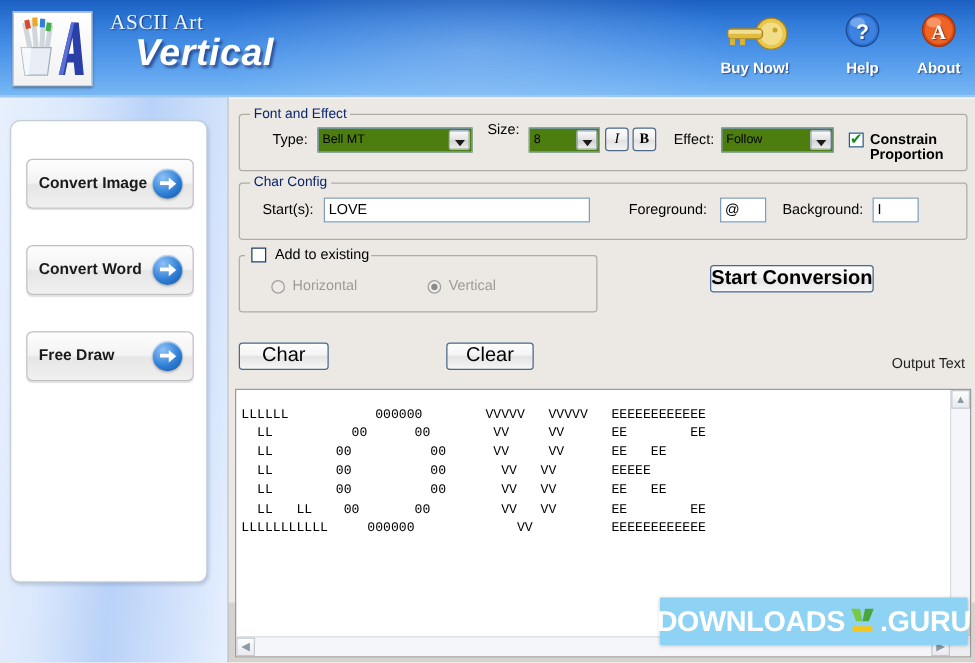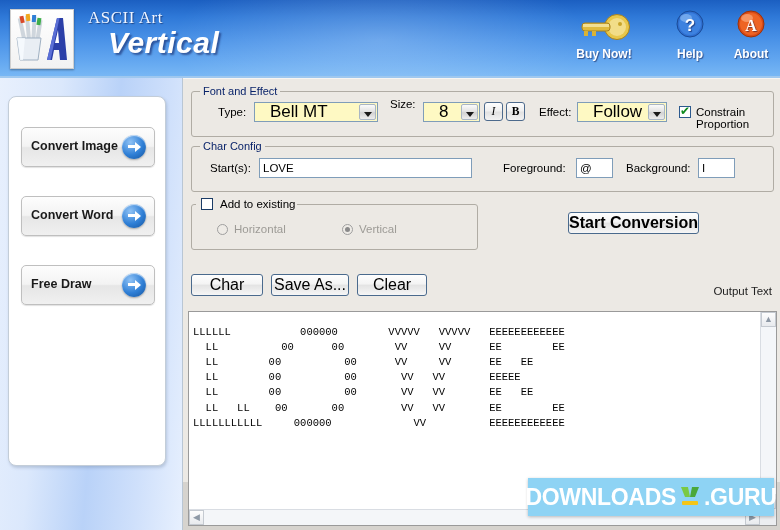--- a/index.html
+++ b/index.html
@@ -144,26 +144,26 @@
   .textbox {
     position: absolute; background: #ffffff;
     border: 1px solid #7f9db9;
     box-sizing: border-box;
     font-size: 11.5px; color: #000;
     font-family: "Liberation Sans", sans-serif;
     line-height: 18px; padding-left: 3px;
     overflow: hidden; white-space: nowrap;
   }
   .combo {
-    position: absolute; background: #fef9c3;
+    position: absolute; background: #4d7c0f;
     border: 1px solid #7f9db9;
     box-sizing: border-box;
-    font-size: 17px; color: #000;
-    font-family: "Liberation Sans", sans-serif;
-    line-height: 18px; padding-left: 15px;
+    font-size: 10px; color: #000;
+    font-family: "Liberation Sans", sans-serif;
+    line-height: 18px; padding-left: 3px;
     overflow: hidden; white-space: nowrap;
   }
   .combo .arrowbox {
     position: absolute; right: 1px; top: 1px; bottom: 1px; width: 17px;
     background: linear-gradient(180deg,#fbfbfb,#e3e3e3 45%,#d2d2d2 55%,#ededed);
     border: 1px solid #a9b6c4; border-radius: 2px;
     box-sizing: border-box;
   }
   .combo .arrowbox:after {
     content:""; position:absolute; left:4px; top:7px;
@@ -407,21 +407,21 @@
       <div class="sqbtn" style="left:292px; top:10px; font-style:italic;">I</div>
       <div class="sqbtn" style="left:314px; top:10px; font-weight:bold;">B</div>
 
       <span class="fld-label" style="left:347px; top:14px;">Effect:</span>
       <div class="combo" style="left:385px; top:10px; width:90px; height:20px;">
         <span>Follow</span>
         <span class="arrowbox"></span>
       </div>
 
       <span class="chk-box checked" style="left:487px; top:14px;"></span>
-      <span class="fld-label" style="left:504px; top:14px;">Constrain Proportion</span>
+      <span class="fld-label" style="left:504px; top:14px;font-weight:bold;">Constrain Proportion</span>
     </div>
 
     <div class="groupbox" id="gb-char">
       <span class="gb-title">Char Config</span>
 
       <span class="fld-label" style="left:18px; top:15px;">Start(s):</span>
       <div class="textbox" style="left:67px; top:11px; width:213px; height:20px;">
         <span>LOVE</span>
       </div>
 
@@ -444,21 +444,20 @@
       <span class="radio" style="left:25px; top:19px;"></span>
       <span class="fld-label disabled-text" style="left:42px; top:18px;">Horizontal</span>
 
       <span class="radio on" style="left:150px; top:19px;"></span>
       <span class="fld-label disabled-text" style="left:167px; top:18px;">Vertical</span>
     </div>
 
     <div class="pbtn" id="btn-start">Start Conversion</div>
 
     <div class="pbtn" id="btn-copy">Char</div>
-    <div class="pbtn" id="btn-saveas">Save As...</div>
     <div class="pbtn" id="btn-clear">Clear</div>
     <span id="output-text-label">Output Text</span>
 
     <div id="output-wrap">
       <pre id="ascii-art">LLLLLL           000000        VVVVV   VVVVV   EEEEEEEEEEEE
   LL          00      00        VV     VV      EE        EE
   LL        00          00      VV     VV      EE   EE
   LL        00          00       VV   VV       EEEEE
   LL        00          00       VV   VV       EE   EE
   LL   LL    00       00         VV   VV       EE        EE

